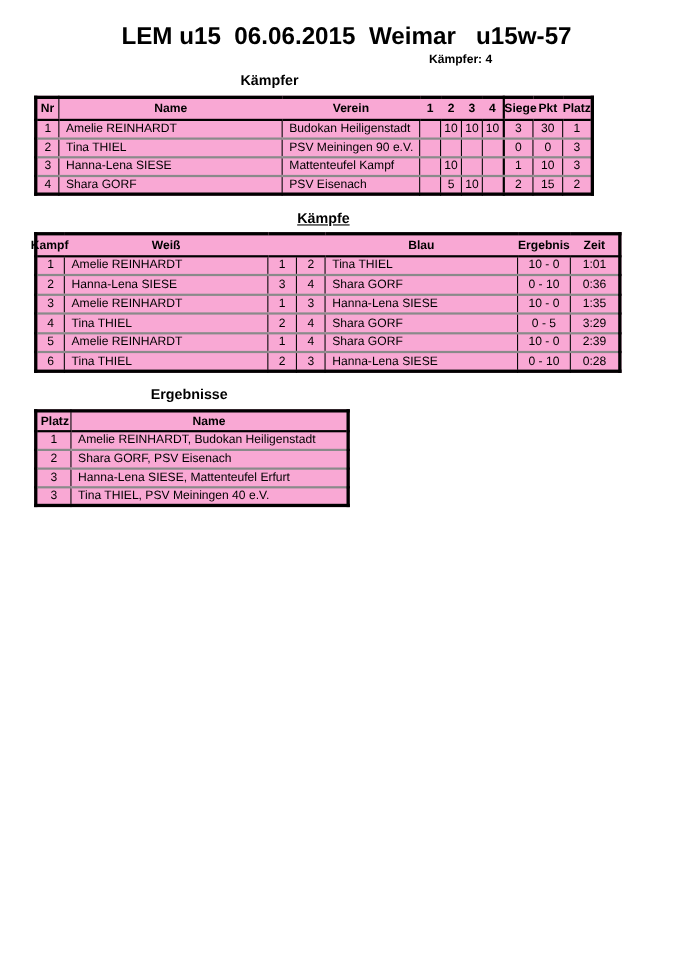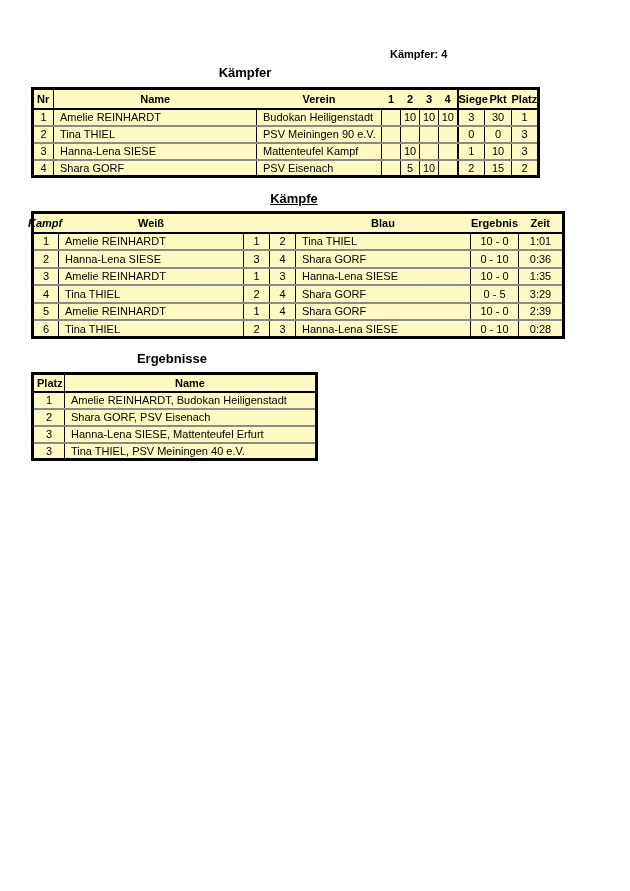--- a/index.html
+++ b/index.html
@@ -18,21 +18,21 @@
   .sec-heading{
     position:absolute;width:120px;text-align:center;
     font-size:13px;font-weight:bold;white-space:nowrap;
   }
   #h-kaempfer{top:65px;left:185px;}
   #h-kaempfe{top:191px;left:234px;text-decoration:underline;}
   #h-ergebnisse{top:351px;left:112px;}
 
   table{
     position:absolute;border-collapse:collapse;table-layout:fixed;
-    background:#fef9c3;border:3px solid #000;
+    background:#f9a8d4;border:3px solid #000;
   }
   #t-kaempfer{left:31px;top:87px;width:506px;}
   #t-kaempfe{left:31px;top:211px;width:531px;}
   #t-ergebnisse{left:31px;top:372px;width:284px;}
 
   th{font-size:11px;font-weight:bold;padding:0;white-space:nowrap;overflow:visible;}
   td{font-size:11px;padding:0;white-space:nowrap;}
   thead tr{height:20px;}
   tbody tr{height:17px;}
   #t-kaempfe tbody tr{height:17.5px;}
@@ -42,27 +42,28 @@
   tbody td{
     border:1px solid #0a0a0a;
     border-top:2px solid #8a8a8a;border-bottom:2px solid #8a8a8a;
     vertical-align:middle;
   }
   th.divr{border-right:1px solid #0a0a0a;}
   .bl{border-left:2px solid #000 !important;}
   .c{text-align:center;}
   .l{text-align:left;padding-left:6px;}
   th.edge-l{text-align:left;padding-left:3px;}
-  th.kampfh{text-align:left;text-indent:-6px;font-style:italic;}
+  th.kampfh{text-align:left;text-indent:-6px;}
 </style>
 </head>
 <body>
 
 <div class="sheet">
 
+  <div class="title">LEM u15  06.06.2015  Weimar   u15w-57</div>
   <div class="count">Kämpfer: 4</div>
 
   <div class="sec-heading" id="h-kaempfer">Kämpfer</div>
 
   <table id="t-kaempfer">
     <colgroup>
       <col style="width:21px">
         <col style="width:203px">
         <col style="width:125px">
       <col style="width:19px">

